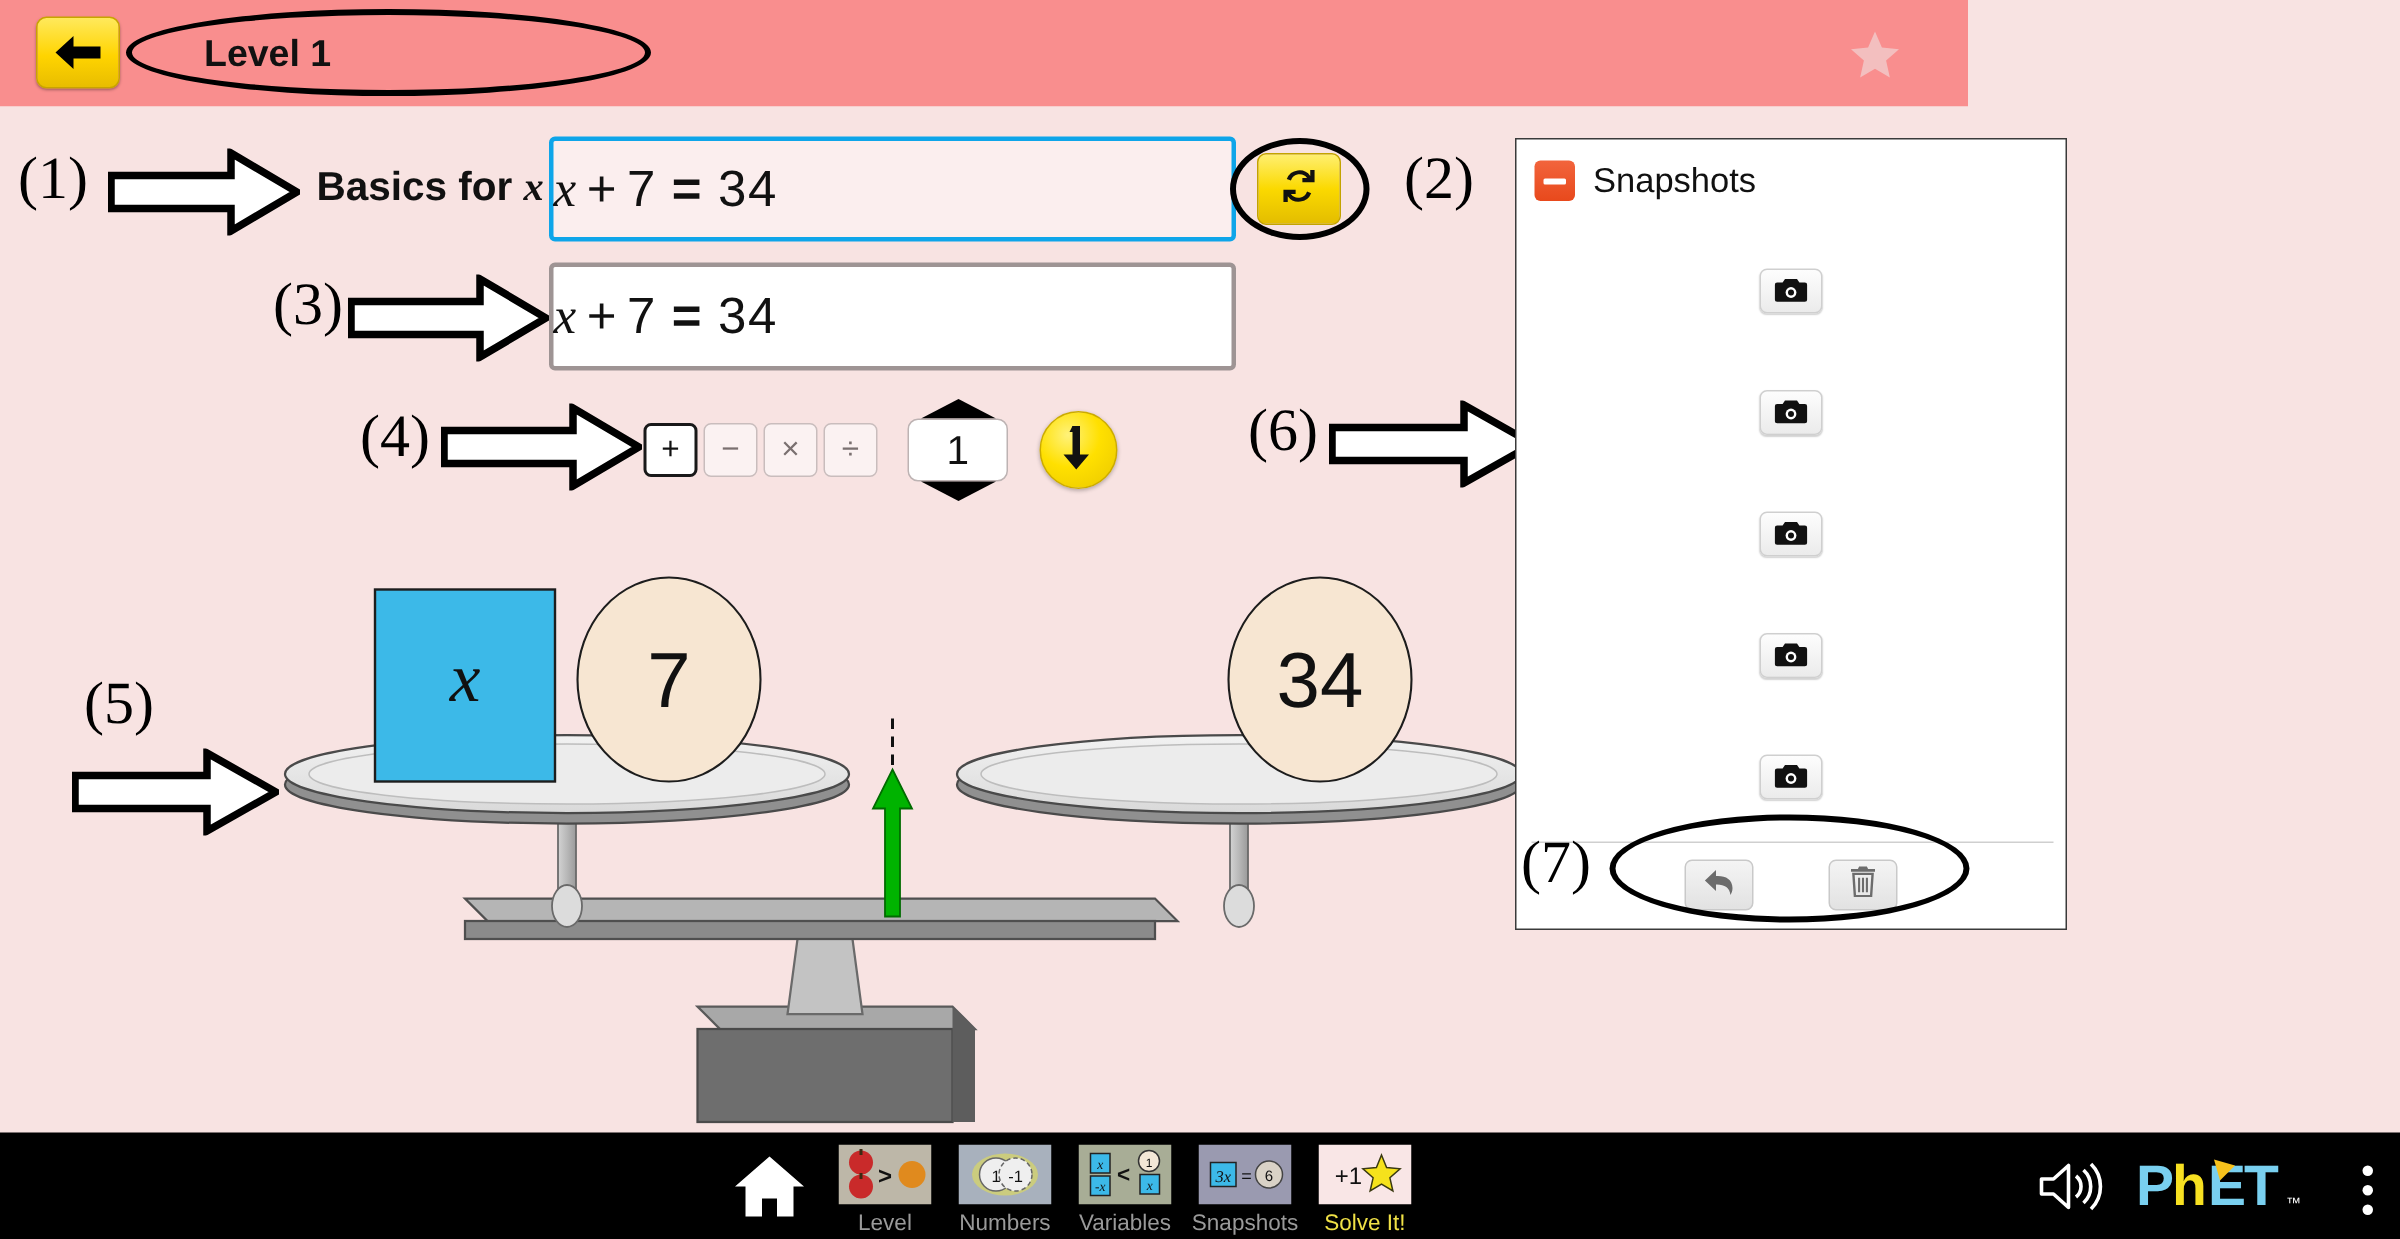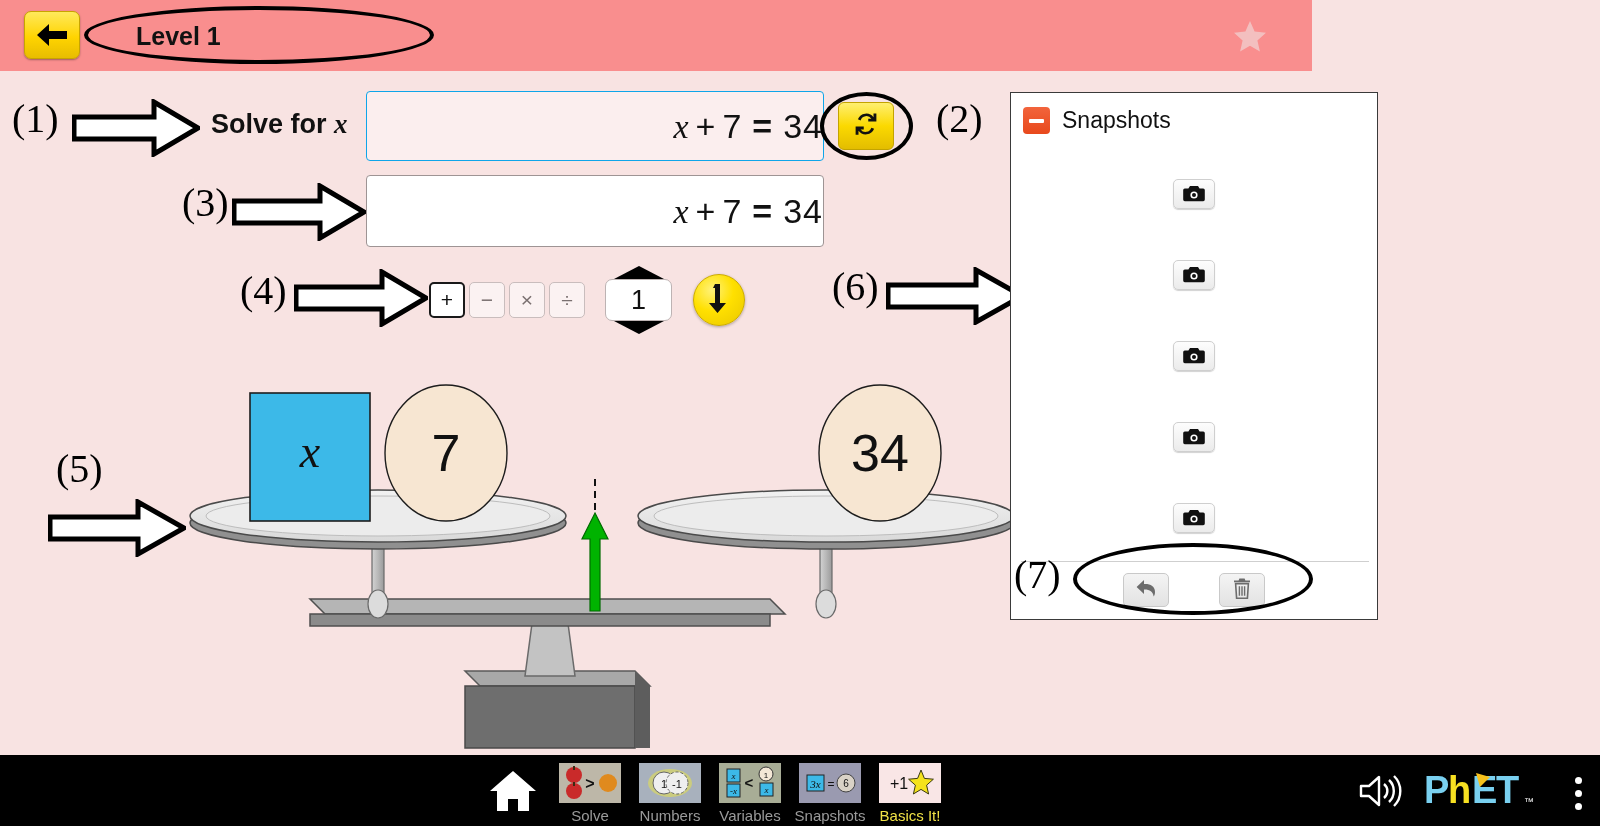--- a/index.html
+++ b/index.html
@@ -49,22 +49,22 @@
   .arrow { position: absolute; }
 
   
   #solve-for {
     position: absolute; left: 211px; top: 38px;
     font-size: 27px; font-weight: bold; color: #111;
   }
   #solve-for i { font-family: "Liberation Serif", serif; font-style: italic; font-weight: bold; }
 
   .eq-box {
-    position: absolute; display: flex; align-items: center; justify-content: flex-end;
-    border: 1px solid #0ea5e9; border-radius: 4px;
+    position: absolute; display: flex; align-items: center; justify-content: flex-start;
+    border: 3px solid #0ea5e9; border-radius: 4px;
   }
   #challenge-box { left: 366px; top: 20px; width: 458px; height: 70px; background: #fbeeee; }
   #equation-box  { left: 366px; top: 104px; width: 458px; height: 72px; background: #ffffff; border-color:#9e9494; }
   .eq-text { font-size: 34px; color: #111; letter-spacing: 1px; white-space: nowrap; }
   .eq-text .v { font-family: "Liberation Serif", serif; font-style: italic; font-size: 34px; }
   .eq-text .eqsign { font-weight: bold; padding: 0 10px; }
   .eq-text .op { padding: 0 6px; }
 
   
   #refresh-button {
@@ -184,21 +184,21 @@
 
 <div id="stage">
 
   <span class="callout-num" style="left:12px; top:28px;">(1)</span>
   <span class="arrow" style="left:72px; top:28px;">
     <svg width="128" height="58" viewBox="0 0 128 58">
       <path d="M2 18 L82 18 L82 3 L126 29 L82 55 L82 40 L2 40 Z" fill="#fff" stroke="#000" stroke-width="5" stroke-linejoin="miter"></path>
     </svg>
   </span>
   <div id="solve-for">
-    <span>Solve for</span>
+    <span>Basics for</span>
     <i>x</i>
   </div>
 
   <div class="eq-box" id="challenge-box">
     <span class="eq-text">
       <span class="v">x</span><span class="op">+</span><span>7</span><span class="eqsign">=</span><span>34</span>
     </span>
   </div>
 
   <div id="refresh-ellipse"></div>
@@ -440,21 +440,21 @@
         <svg width="62" height="40" viewBox="0 0 62 40">
           <rect width="62" height="40" fill="#bdb7a8"></rect>
           <circle cx="15" cy="12" r="8" fill="#c92a2a"></circle>
             <rect x="14" y="3" width="2" height="4" fill="#3b2a12"></rect>
           <circle cx="15" cy="28" r="8" fill="#c92a2a"></circle>
             <rect x="14" y="19" width="2" height="4" fill="#3b2a12"></rect>
           <text x="31" y="26" font-family="Liberation Sans, sans-serif" font-size="16" font-weight="bold" fill="#111" text-anchor="middle">&gt;</text>
           <circle cx="49" cy="20" r="9" fill="#e08a1e"></circle>
         </svg>
       </div>
-      <span class="nav-label">Solve</span>
+      <span class="nav-label">Level</span>
     </div>
 
     <div class="nav-tab">
       <div class="nav-thumb">
         <svg width="62" height="40" viewBox="0 0 62 40">
           <rect width="62" height="40" fill="#a8b1bd"></rect>
           <ellipse cx="31" cy="20" rx="22" ry="14" fill="#e8e24a" opacity="0.55"></ellipse>
           <circle cx="25" cy="20" r="11" fill="#efefef" stroke="#666"></circle>
           <circle cx="38" cy="20" r="11" fill="#efefef" stroke="#666" stroke-dasharray="3 2"></circle>
           <text x="25" y="25" font-size="11" fill="#111" text-anchor="middle" font-family="Liberation Sans, sans-serif">1</text>
@@ -497,21 +497,21 @@
     </div>
 
     <div class="nav-tab active">
       <div class="nav-thumb">
         <svg width="62" height="40" viewBox="0 0 62 40">
           <rect width="62" height="40" fill="#f9e6e6"></rect>
           <text x="20" y="26" font-size="16" fill="#111" text-anchor="middle" font-family="Liberation Sans, sans-serif">+1</text>
           <path d="M42 7 L45.4 15.4 L54.4 16.2 L47.6 22.2 L49.6 31 L42 26.4 L34.4 31 L36.4 22.2 L29.6 16.2 L38.6 15.4 Z" fill="#f5e21c" stroke="#3a3a12" stroke-width="1"></path>
         </svg>
       </div>
-      <span class="nav-label">Basics It!</span>
+      <span class="nav-label">Solve It!</span>
     </div>
   </div>
 
   <div id="sound-button">
     <span>
       <svg width="46" height="36" viewBox="0 0 46 36">
         <path d="M3 13 L11 13 L21 4 L21 32 L11 23 L3 23 Z" fill="none" stroke="#fff" stroke-width="2.4" stroke-linejoin="round"></path>
         <path d="M26 11 A9 9 0 0 1 26 25" fill="none" stroke="#fff" stroke-width="2.4"></path>
         <path d="M31 7 A15 15 0 0 1 31 29" fill="none" stroke="#fff" stroke-width="2.4"></path>
         <path d="M36 3 A21 21 0 0 1 36 33" fill="none" stroke="#fff" stroke-width="2.4"></path>

